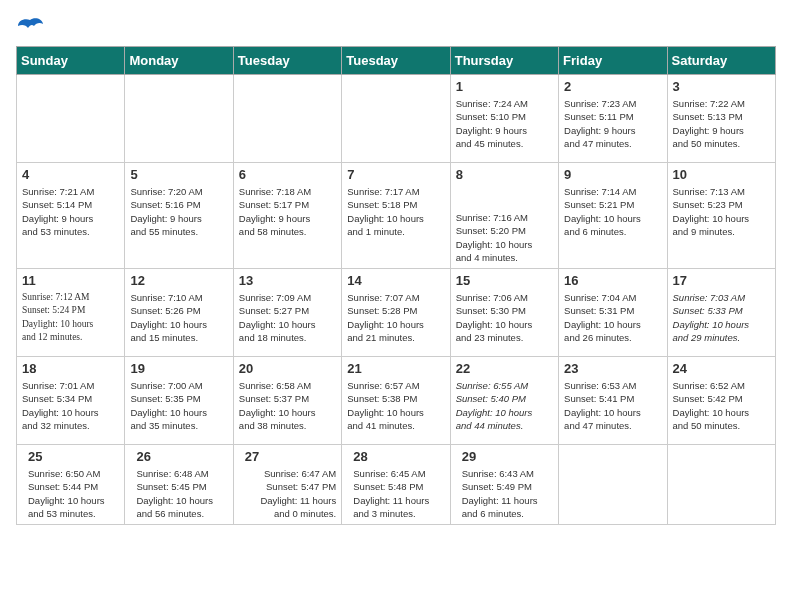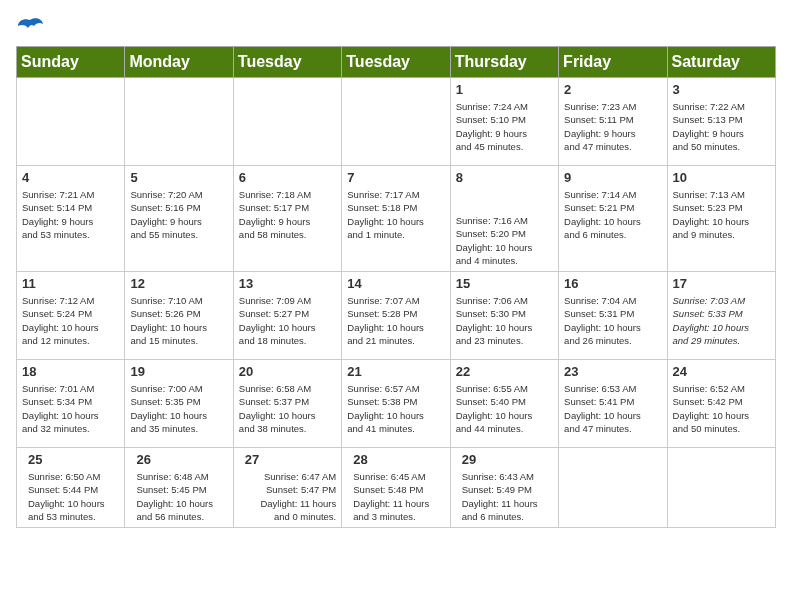--- a/index.html
+++ b/index.html
@@ -47,23 +47,23 @@
     .cal-subtitle {
       font-size: 15px;
       color: #555;
     }
     .calendar {
       width: 100%;
       border-collapse: collapse;
       table-layout: fixed;
     }
     .calendar thead th {
-      background: #4d7c0f;
+      background: #0f766e;
       color: #fff;
-      font-size: 16px;
+      font-size: 13px;
       font-weight: bold;
       padding: 6px 4px;
       text-align: left;
       border: 1px solid #aaa;
     }
     .calendar tbody td {
       border: 1px solid #ccc;
       vertical-align: top;
       padding: 4px 5px;
       font-size: 10px;
@@ -197,21 +197,21 @@
           <span class="day-number">10</span>
           <div class="day-info" style="white-space: pre-line;">Sunrise: 7:13 AM
 Sunset: 5:23 PM
 Daylight: 10 hours
 and 9 minutes.</div>
         </td>
       </tr>
       <tr>
         <td>
           <span class="day-number">11</span>
-          <div class="day-info" style="white-space: pre-line;">Sunrise: 7:12 AM
+          <div class="day-info" style="white-space: pre-line; font-family: Liberation Serif, serif;">Sunrise: 7:12 AM
 Sunset: 5:24 PM
 Daylight: 10 hours
 and 12 minutes.</div>
         </td>
         <td>
           <span class="day-number">12</span>
           <div class="day-info" style="white-space: pre-line;">Sunrise: 7:10 AM
 Sunset: 5:26 PM
 Daylight: 10 hours
 and 15 minutes.</div>
@@ -276,21 +276,21 @@
         </td>
         <td>
           <span class="day-number">21</span>
           <div class="day-info" style="white-space: pre-line;">Sunrise: 6:57 AM
 Sunset: 5:38 PM
 Daylight: 10 hours
 and 41 minutes.</div>
         </td>
         <td>
           <span class="day-number">22</span>
-          <div class="day-info" style="white-space: pre-line;">Sunrise: 6:55 AM
+          <div class="day-info" style="white-space: pre-line; font-style: italic;">Sunrise: 6:55 AM
 Sunset: 5:40 PM
 Daylight: 10 hours
 and 44 minutes.</div>
         </td>
         <td>
           <span class="day-number">23</span>
           <div class="day-info" style="white-space: pre-line;">Sunrise: 6:53 AM
 Sunset: 5:41 PM
 Daylight: 10 hours
 and 47 minutes.</div>

